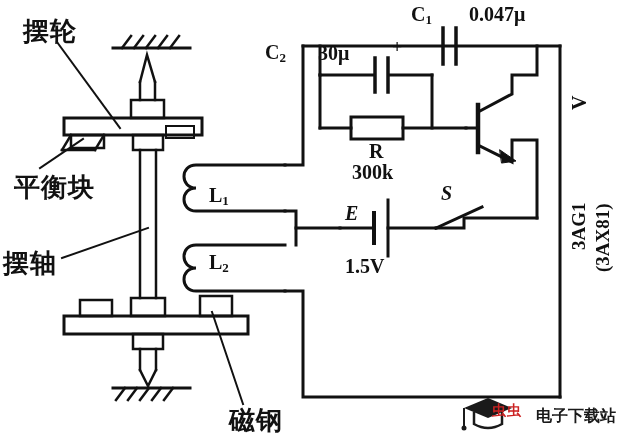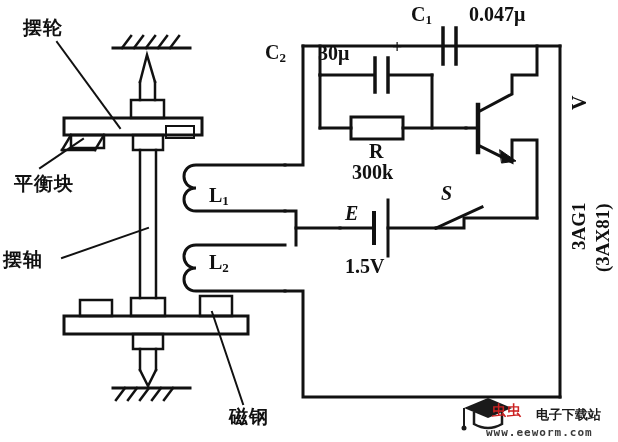--- a/index.html
+++ b/index.html
@@ -23,22 +23,22 @@
     height: 442px;
   }
   .lbl {
     position: absolute;
     color: #111111;
     white-space: nowrap;
     line-height: 1;
     user-select: none;
   }
   .cn {
-    font-family: Liberation Serif, serif;
-    font-size: 19px;
+    font-family: Liberation Sans, sans-serif;
+    font-size: 26px;
     font-weight: 700;
     letter-spacing: 1px;
     text-align: center;
   }
   .sym {
     font-family: "Liberation Serif", "DejaVu Serif", serif;
     font-size: 20px;
     font-weight: 700;
   }
   .sym-it {
@@ -60,21 +60,21 @@
     left: 452px;
     top: 390px;
     width: 166px;
     height: 52px;
   }
   .wm-cn {
     position: absolute;
     left: 76px;
     top: 14px;
     font-family: Liberation Sans, sans-serif;
-    font-size: 13px;
+    font-size: 16px;
     font-weight: 700;
     color: #1a1a1a;
     letter-spacing: 0px;
   }
   .wm-bug {
     position: absolute;
     left: 24px;
     top: 12px;
     font-family: "DejaVu Sans", "Liberation Sans", sans-serif;
     font-size: 14px;
@@ -268,16 +268,15 @@
 
   <div class="wm-wrap">
     <svg width="166" height="52" viewBox="0 0 166 52">
       <polygon points="12,18 36,8 60,18 36,28" fill="#1a1a1a"></polygon>
       <path d="M 22 22 L 22 34 Q 36 42 50 34 L 50 22" fill="none" stroke="#1a1a1a" stroke-width="2.5"></path>
       <line x1="12" y1="18" x2="12" y2="36" stroke="#1a1a1a" stroke-width="2"></line>
       <circle cx="12" cy="38" r="2.5" fill="#1a1a1a"></circle>
     </svg>
     <div class="wm-bug" style="left:40px; top:12px;">虫虫</div>
     <div class="wm-cn" style="left:84px; top:16px;">电子下载站</div>
-    <div class="wm-url" style="left:34px; top:36px;">www.eeworm.com</div>
   </div>
 
 </div>
 
 </body></html>

